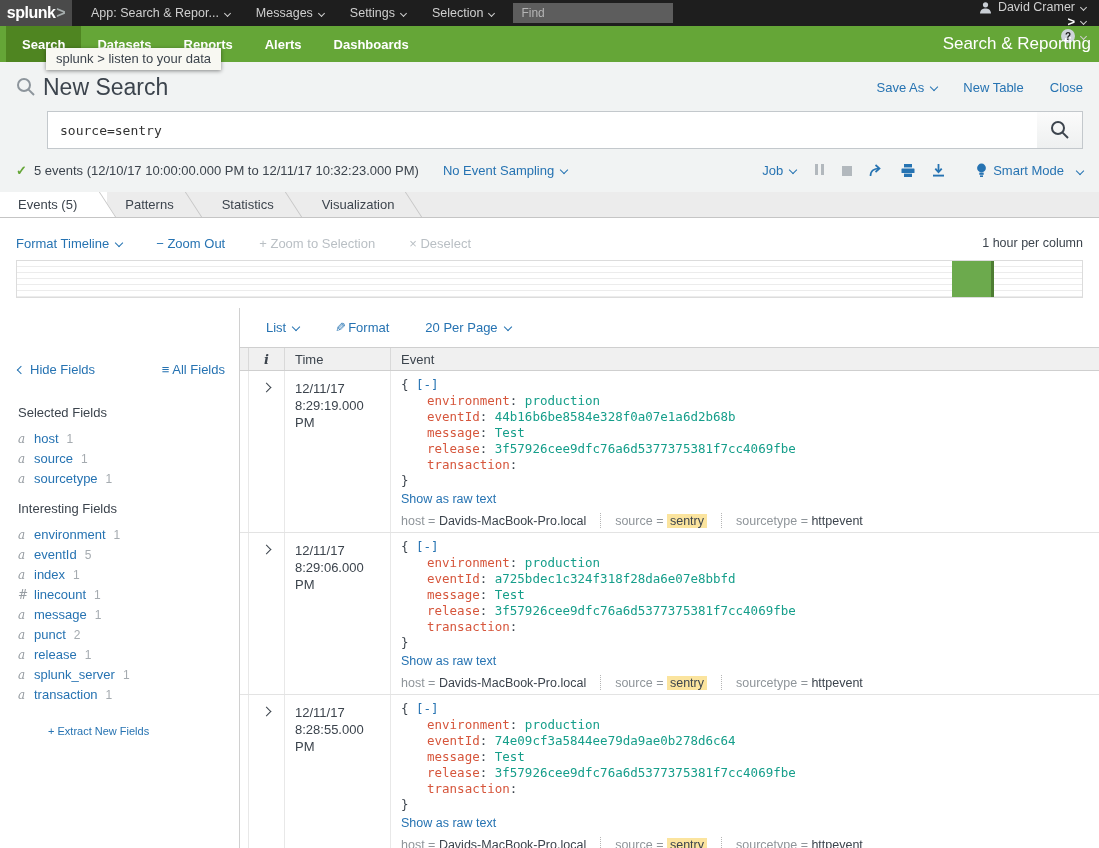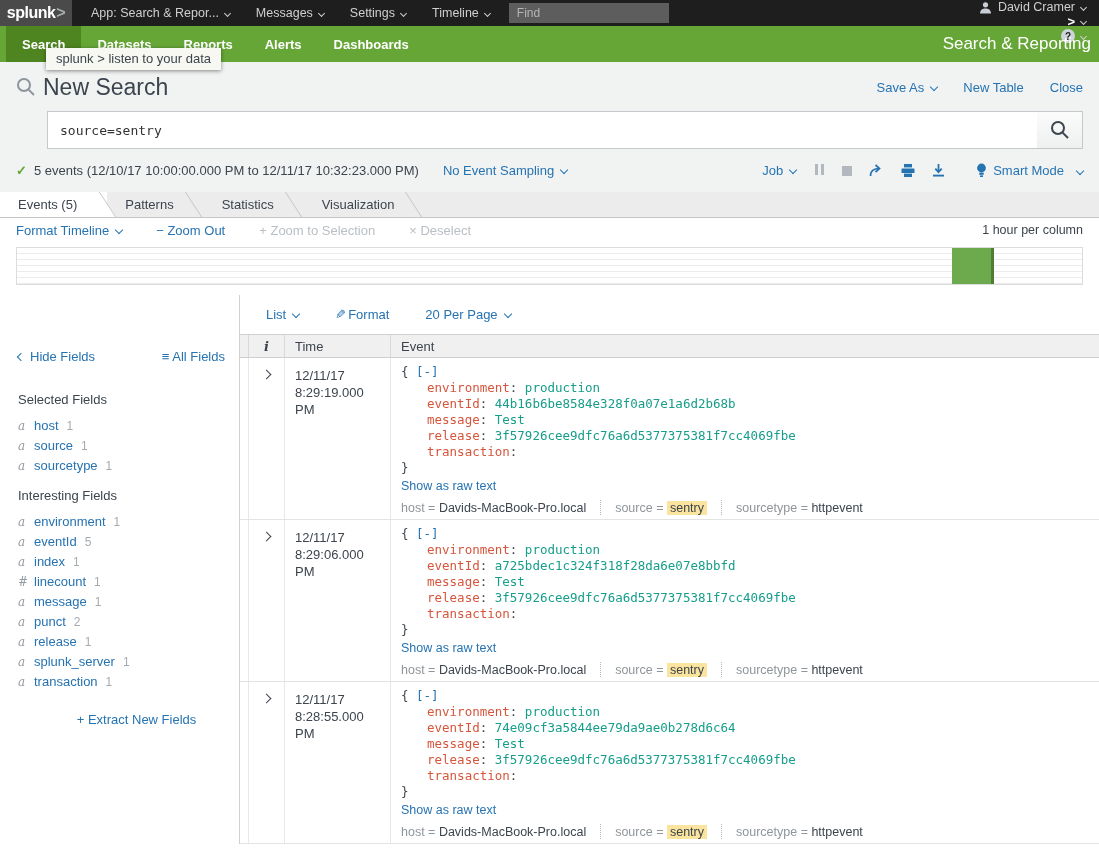--- a/index.html
+++ b/index.html
@@ -63,39 +63,39 @@
   
   .tabs { height:26px; background:#ececec; border-bottom:1px solid #c5c5c5; display:flex; position:relative; }
   .tab { position:relative; line-height:26px; padding:0 30px 0 18px; font-size:13px; color:#3c444d; cursor:pointer; }
   .tab .sep { position:absolute; right:10px; top:0; height:100%; width:1px; background:#c6c6c6; transform:skewX(33deg); }
   .tab.active { background:#fff; }
   .tab.active .after { content:""; position:absolute; right:-1px; top:0; bottom:0; width:22px; background:#fff;
                        transform:skewX(33deg); border-right:1px solid #c6c6c6; }
   .tab .lbl { position:relative; z-index:2; }
 
   
-  .tl { padding:3px 16px 0; }
+  .tl { padding:16px 16px 0; }
   .tl-controls { display:flex; align-items:center; font-size:13px; height:18px; }
   .tl-controls .gap { margin-right:34px; }
   .tl-scale { margin-left:auto; color:#3c444d; font-size:12.5px; }
   .tl-chart { margin-top:8px; height:38px; border:1px solid #dcdcdc; position:relative;
               background:repeating-linear-gradient(to bottom, #ffffff 0px, #ffffff 5px, #ececec 5px, #ececec 6px); }
   .tl-bar { position:absolute; top:0; bottom:0; background:#6caa4d; border-right:3px solid #4e7d33; cursor:pointer; }
 
   
   .results { display:flex; align-items:stretch; margin-top:10px; min-height:540px; }
   .sidebar { width:240px; border-right:1px solid #d0d0d0; padding:54px 14px 0 18px; flex:none; }
   .sb-top { display:flex; justify-content:space-between; font-size:13px; }
   .sb-header { margin-top:28px; font-size:13px; color:#3c444d; }
   .sb-header.second { margin-top:14px; }
   .sb-field { margin-top:4px; line-height:16px; display:flex; align-items:baseline; font-size:13px; }
   .sb-field:first-of-type { margin-top:11px; }
   .sb-type { font-family:"DejaVu Serif", serif; font-style:italic; color:#979da3; font-size:12px; width:16px; flex:none; }
   .sb-count { color:#a5abb0; font-size:12px; margin-left:8px; }
-  .sb-extract { margin-top:22px; margin-left:30px; font-size:13px;text-align:center; }
+  .sb-extract { margin-top:22px; margin-left:30px; font-size:11px; }
 
   .main { flex:1; display:flex; flex-direction:column; min-width:0; }
   .list-controls { display:flex; gap:36px; font-size:13px; padding:12px 0 12px 26px; align-items:center; }
   .pencil { display:inline-block; transform:scaleX(-1); margin-right:2px; }
 
   .tbl-header { display:flex; background:#f0f0f0; border-top:1px solid #cfcfcf; border-bottom:1px solid #cfcfcf;
                 height:24px; align-items:stretch; font-size:13px; color:#3c444d; }
   .col-gutter { width:9px; flex:none; border-right:1px solid #d9d9d9; }
   .col-expand { width:36px; flex:none; border-right:1px solid #d9d9d9; display:flex; justify-content:center; }
   .tbl-header .col-expand { align-items:center; font-family:"DejaVu Serif", serif; font-style:italic; font-weight:bold; }
@@ -138,21 +138,21 @@
         </div>
         <div class="tb-item">
           <span>Messages</span>
           <i class="cv sm"></i>
         </div>
         <div class="tb-item">
           <span>Settings</span>
           <i class="cv sm"></i>
         </div>
         <div class="tb-item">
-          <span>Timeline</span>
+          <span>Selection</span>
           <i class="cv sm"></i>
         </div>
       </div>
     <input class="find" type="text" placeholder="Find" style="">
     <div class="tb-right">
       <div class="tb-item">
         <svg width="13" height="13" viewBox="0 0 13 13">
           <circle cx="6.5" cy="3.8" r="2.6" fill="#c9ced4"></circle>
           <path d="M1 12.5 C1 8.8 4 7.5 6.5 7.5 C9 7.5 12 8.8 12 12.5 Z" fill="#c9ced4"></path>
         </svg>

